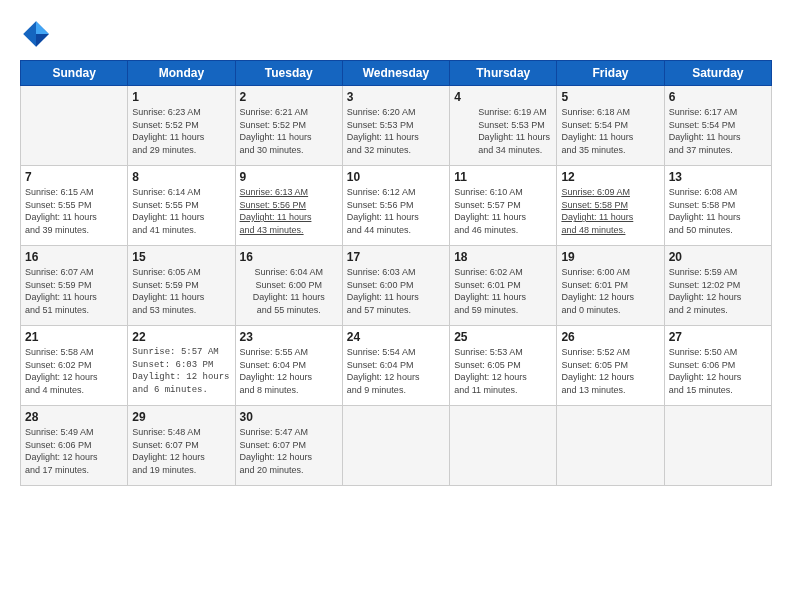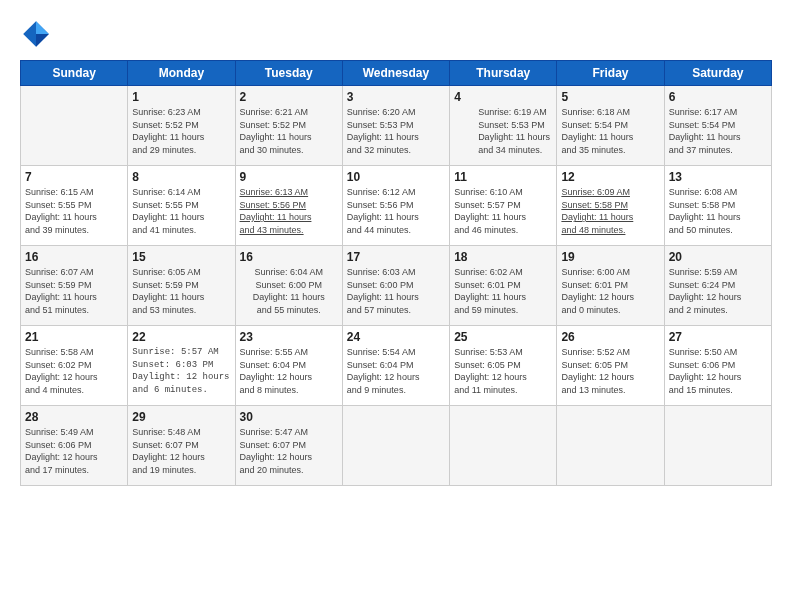--- a/index.html
+++ b/index.html
@@ -270,21 +270,21 @@
           <td>
             <span class="day-number">19</span>
             <div class="day-info" style="white-space: pre-line;">Sunrise: 6:00 AM
 Sunset: 6:01 PM
 Daylight: 12 hours
 and 0 minutes.</div>
           </td>
           <td>
             <span class="day-number">20</span>
             <div class="day-info" style="white-space: pre-line;">Sunrise: 5:59 AM
-Sunset: 6:24 PM
+Sunset: 12:02 PM
 Daylight: 12 hours
 and 2 minutes.</div>
           </td>
         </tr>
         <tr>
           <td>
             <span class="day-number">21</span>
             <div class="day-info" style="white-space: pre-line;">Sunrise: 5:58 AM
 Sunset: 6:02 PM
 Daylight: 12 hours

